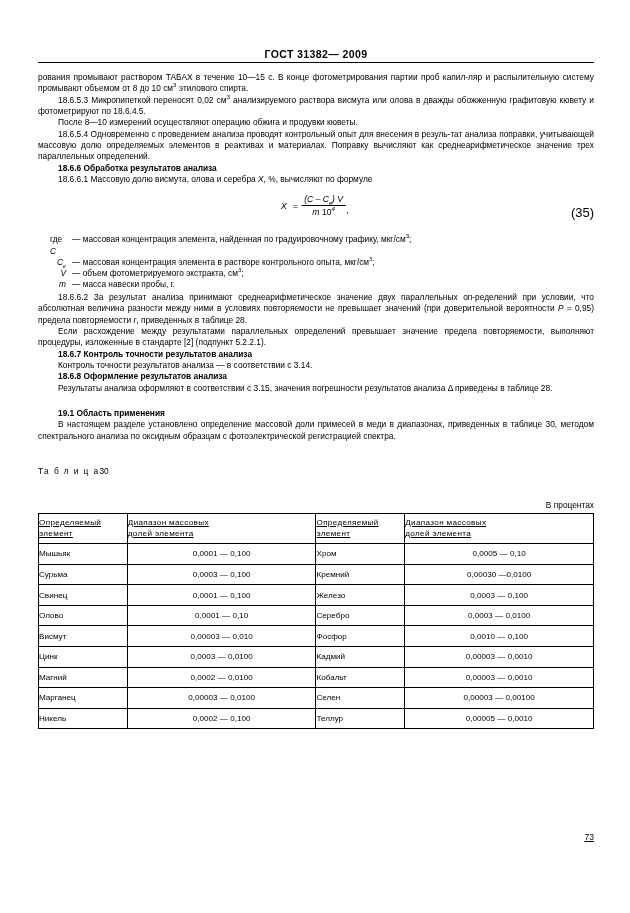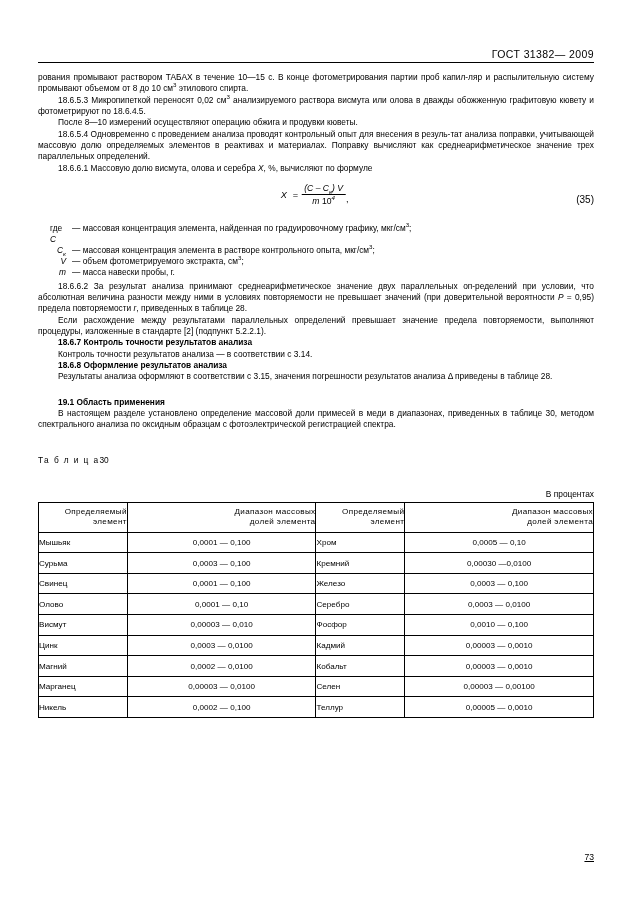--- a/index.html
+++ b/index.html
@@ -23,23 +23,23 @@
   }
   .content {
     position: absolute;
     left: 38px;
     top: 0;
     width: 556px;
   }
 
   
   .page-header {
-    text-align: right;
+    text-align: center;
     font-size: 10.5px;
-    font-weight: normal;
+    font-weight: bold;
     letter-spacing: 0.4px;
     padding-top: 48px;
     padding-bottom: 2px;
   }
   .header-rule {
     border-bottom: 1.1px solid #000;
     margin-bottom: 9px;
   }
 
   
@@ -131,21 +131,21 @@
   }
   .formula .comma {
     align-self: flex-end;
     font-style: normal;
     padding-bottom: 2px;
   }
   .formula-num {
     position: absolute;
     right: 0;
     top: 13px;
-    font-size: 10px;
+    font-size: 13px;
     font-style: normal;
     text-align: right;
   }
 
   
   .where-list {
     margin: 2px 0 0 0;
     font-size: 8.35px;
     line-height: 11.1px;
   }
@@ -191,45 +191,46 @@
     font-size: 8.1px;
   }
   table.data th,
   table.data td {
     border: 0.9px solid #000;
     padding: 0;
     vertical-align: middle;
   }
   table.data th {
     font-weight: normal;
-    text-align: right;
+    text-align: left;
     line-height: 10.6px;
     height: 29px;
     letter-spacing: 0.35px;
+    text-decoration: underline;
   }
   table.data tbody td {
     height: 19.6px;
   }
   td.el, th.el { padding-left: 12px; text-align: left; }
   th.el { padding-left: 0; text-align: center; }
   td.rng { text-align: center; }
 
   
   .mid-left  { border-right: 1.7px solid #000 !important; }
   .mid-right { border-left: 0.9px solid #000 !important; }
 
   col.c1 { width: 16.0%; }
   col.c2 { width: 34.0%; }
   col.c3 { width: 16.0%; }
   col.c4 { width: 34.0%; }
 
   .page-number {
     position: absolute;
     right: 36px;
-    top: 852px;
+    top: 832px;
     font-size: 8.6px;
     text-decoration: underline;
   }
 </style>
 </head>
 <body>
 
 <div class="page">
   <div class="content">
 
@@ -237,20 +238,21 @@
     <div class="header-rule"></div>
 
     <p class="body noindent"><span>рования промывают раствором ТАБАХ в течение 10—15 с. В конце фотометрирования партии проб капил-</span><span>ляр и распылительную систему промывают объемом от 8 до 10 см</span><sup>3</sup><span> этилового спирта.</span></p>
 
     <p class="body indent"><span>18.6.5.3 Микропипеткой переносят 0,02 см</span><sup>3</sup><span> анализируемого раствора висмута или олова в дважды обожженную графитовую кювету и фотометрируют по 18.6.4.5.</span></p>
 
     <p class="body indent">После 8—10 измерений осуществляют операцию обжига и продувки кюветы.</p>
 
     <p class="body indent">18.6.5.4 Одновременно с проведением анализа проводят контрольный опыт для внесения в резуль-тат анализа поправки, учитывающей массовую долю определяемых элементов в реактивах и материалах. Поправку вычисляют как среднеарифметическое значение трех параллельных определений.</p>
 
+    <h4 class="sub-head">18.6.6 Обработка результатов анализа</h4>
 
     <p class="body indent"><span>18.6.6.1 Массовую долю висмута, олова и серебра </span><span class="ital">X</span><span>, %, вычисляют по формуле</span></p>
 
     <div class="formula-row">
       <div class="formula">
         <span class="lhs">X</span>
         <span class="eq">=</span>
         <span class="frac">
           <span class="num"><span>(C – C</span><sub>к</sub><span>) V</span></span>
           <span class="den"><span>m</span> <span style="font-style:normal">10</span><sup>4</sup></span>

